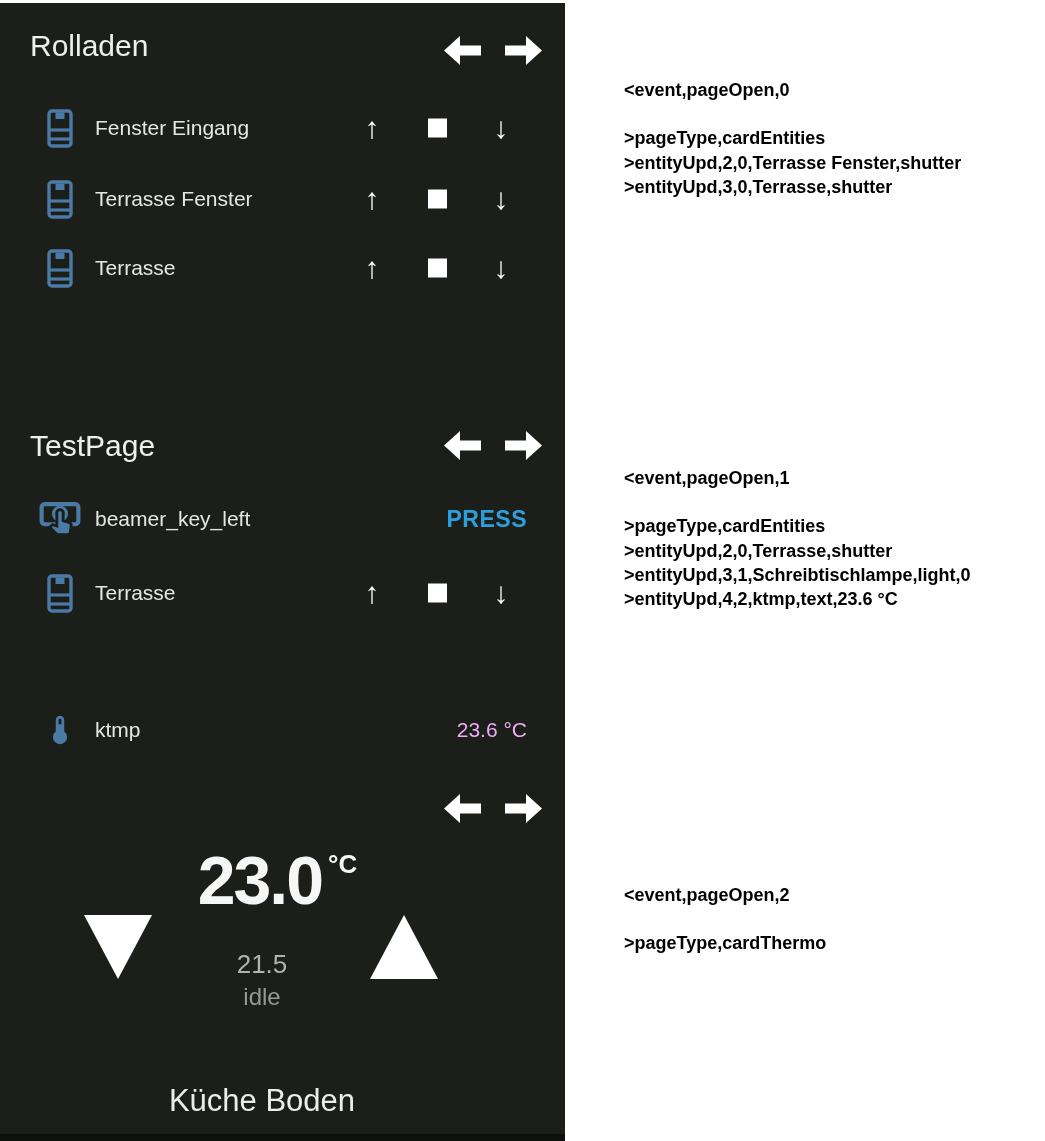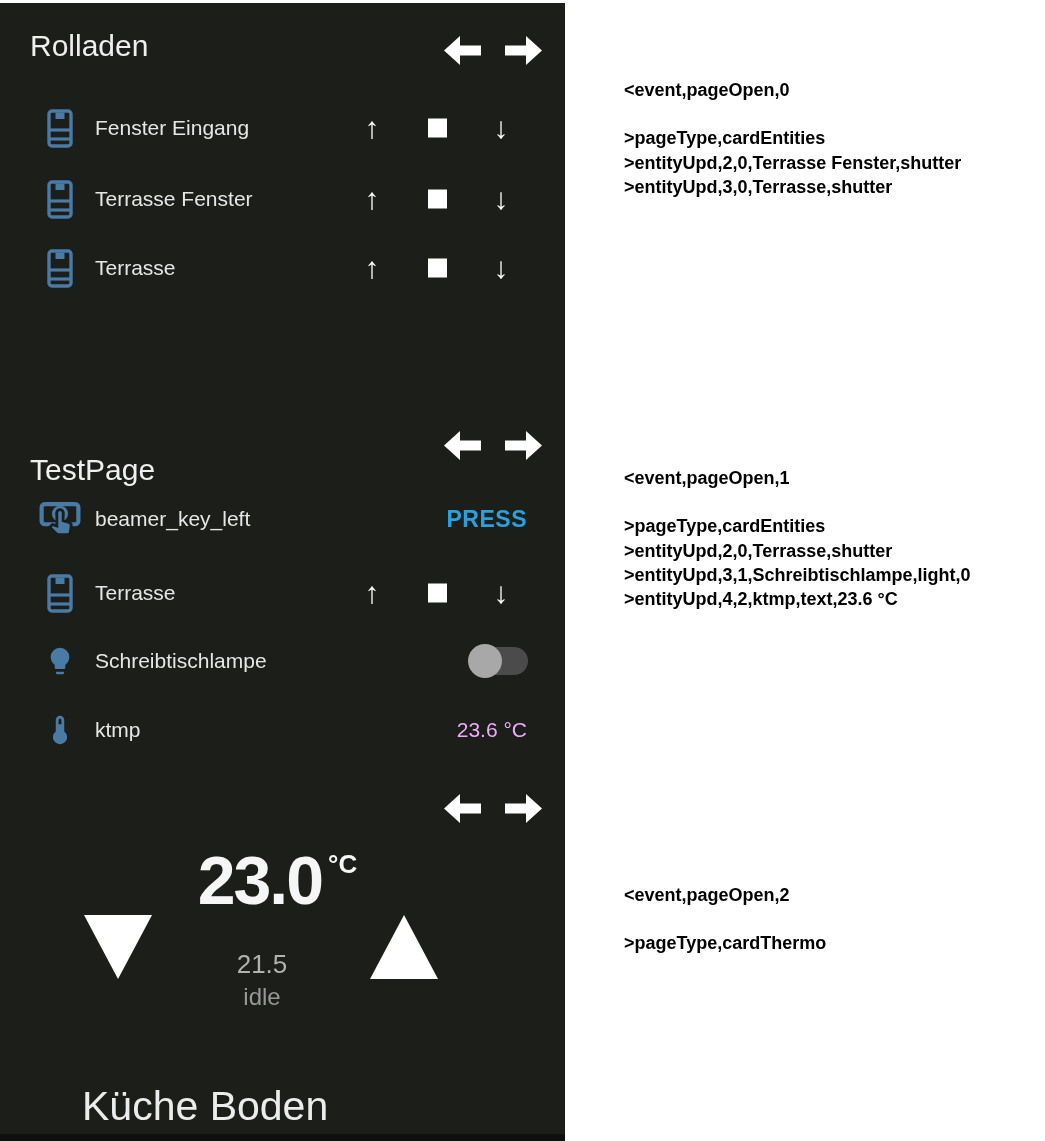--- a/index.html
+++ b/index.html
@@ -11,21 +11,21 @@
   
   .dark-col { position:absolute; left:0; top:3px; width:565px; height:1141px; background:#1b1e19; }
   .screen-edge { position:absolute; left:0; bottom:0; width:565px; height:10px; background:#0e100d; }
   .panel { position:absolute; left:0; width:565px; }
   .panel-0 { top:0; height:380px; }
   .panel-1 { top:380px; height:380px; }
   .panel-2 { top:760px; height:381px; }
 
   .panel-title { position:absolute; left:30px; color:#efefef; font-size:30px; font-weight:400; line-height:1.15; }
   .p0 .panel-title { top:26px; }
-  .p1 .panel-title { top:46px;margin-top:24px; }
+  .p1 .panel-title { top:46px; }
 
   .nav-arrow { position:absolute; width:38px; height:31px; }
   .nav-left  { left:443px; }
   .nav-right { left:505px; }
   .p0 .nav-arrow { top:32px; }
   .p1 .nav-arrow { top:47px; }
   .p2 .nav-arrow { top:30px; }
 
   
   .erow { position:absolute; left:30px; width:505px; height:44px; }
@@ -58,22 +58,22 @@
   .thermo-temp { position:absolute; left:100px; top:83px; width:222px; text-align:right;
                  color:#f6f6f6; font-size:68px; font-weight:700; letter-spacing:-2px; line-height:1; }
   .thermo-unit { position:absolute; left:328px; top:86px; color:#f6f6f6; font-size:26px; font-weight:700; }
   .thermo-tri  { position:absolute; top:150px; width:72px; height:68px; }
   .tri-down { left:82px; }
   .tri-up   { left:368px; }
   .thermo-target { position:absolute; left:187px; top:186px; width:150px; text-align:center;
                    color:#b2b2b2; font-size:26px; }
   .thermo-state  { position:absolute; left:187px; top:220px; width:150px; text-align:center;
                    color:#989898; font-size:24px; }
-  .thermo-title  { position:absolute; left:82px; top:320px; width:360px; 
-                   color:#ececec; font-size:41px; }
+  .thermo-title  { position:absolute; left:82px; top:320px; width:360px; text-align:center;
+                   color:#ececec; font-size:31px; }
 
   
   .proto { position:absolute; left:612px; width:430px; color:#000000;
            font-size:18px; font-weight:700; line-height:24.2px;margin-left:12px; }
   .proto-0 { top:78px; }
   .proto-1 { top:466px; }
   .proto-2 { top:883px; }
   .pline { min-height:24.2px; white-space:pre; }
 </style>
 </head>
@@ -166,32 +166,20 @@
             <line x1="3" y1="21" x2="23" y2="21" stroke="#4a7aa6" stroke-width="3.2"></line>
             <line x1="3" y1="30" x2="23" y2="30" stroke="#4a7aa6" stroke-width="3.2"></line>
           </svg>
         </span>
         <span class="elabel">Terrasse</span>
         <span class="ctl ctl-up">↑</span>
         <span class="ctl-stop"></span>
         <span class="ctl ctl-down">↓</span>
       </div>
 
-      <div class="erow r1-2">
-        <span class="eicon">
-          <svg width="32" height="32" viewBox="0 0 24 24">
-            <path d="M12,2A7,7 0 0,1 19,9C19,11.38 17.81,13.47 16,14.74V17A1,1 0 0,1 15,18H9A1,1 0 0,1 8,17V14.74C6.19,13.47 5,11.38 5,9A7,7 0 0,1 12,2M9,21V20H15V21A1,1 0 0,1 14,22H10A1,1 0 0,1 9,21Z" fill="#4a7aa6"></path>
-          </svg>
-        </span>
-        <span class="elabel">Schreibtischlampe</span>
-        <span class="toggle">
-          <span class="toggle-track"></span>
-          <span class="toggle-knob"></span>
-        </span>
-      </div>
 
       <div class="erow r1-3">
         <span class="eicon">
           <svg width="34" height="34" viewBox="0 0 24 24">
             <path d="M15,13V5A3,3 0 0,0 9,5V13A5,5 0 1,0 15,13M12,4A1,1 0 0,1 13,5V8H11V5A1,1 0 0,1 12,4Z" fill="#4a7aa6"></path>
           </svg>
         </span>
         <span class="elabel">ktmp</span>
         <span class="evalue">23.6 °C</span>
       </div>

